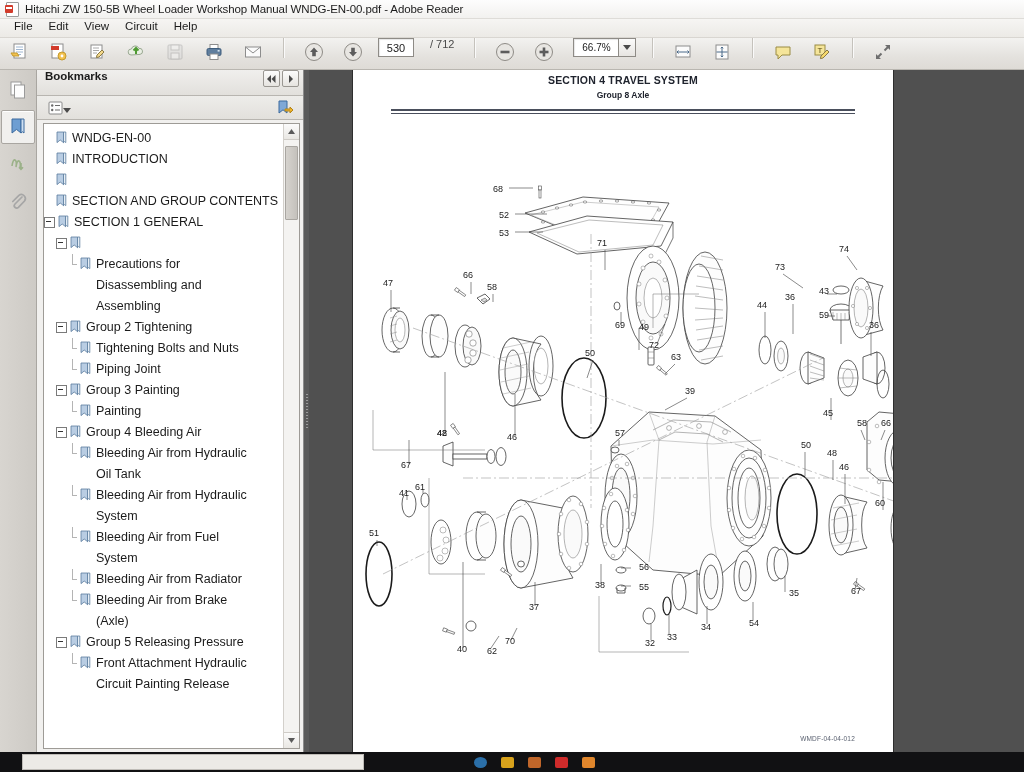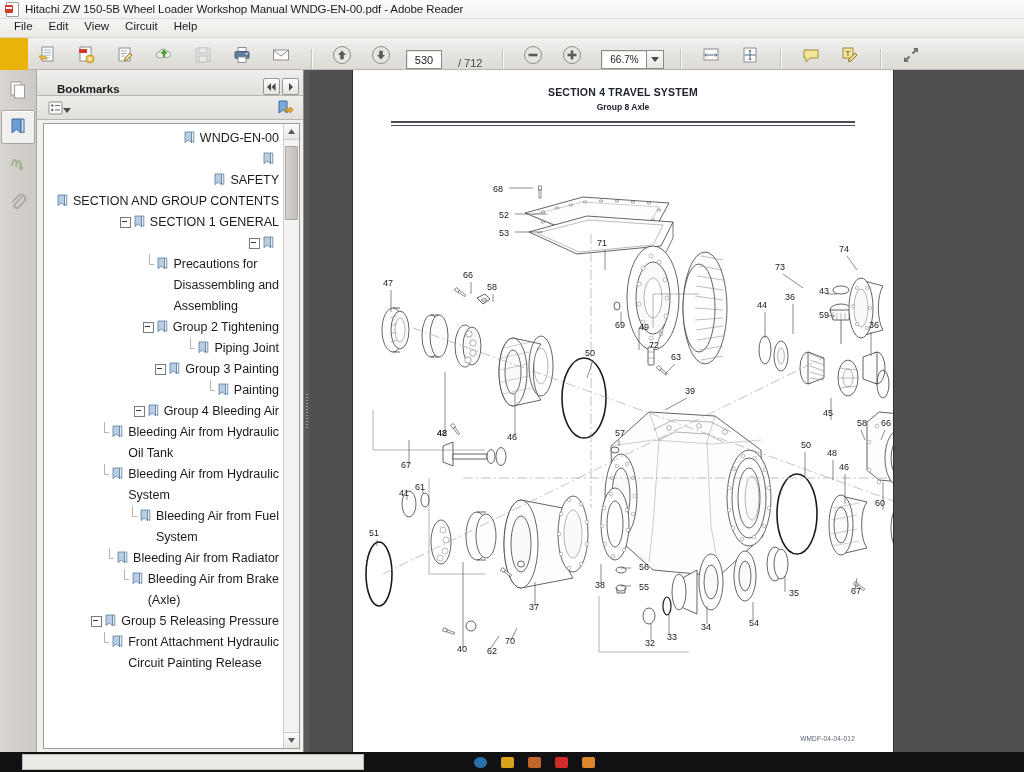--- a/index.html
+++ b/index.html
@@ -58,25 +58,24 @@
   .menu-item {
     font-size: 11.5px; color: #1b1b1b;
     padding: 1px 8px; cursor: default;
   }
 
   
   .toolbar {
     height: 32px;
     background: linear-gradient(to bottom,#f3f2f0,#e4e2de 60%,#dedbd6);
     border-bottom: 1px solid #b9b6b0;
-    display: flex; align-items: flex-end;
+    display: flex; align-items: flex-start;
     padding: 0 5px;
     box-sizing: border-box;
     gap: 11px;
-    margin-left: 28px;
   }
   .tb {
     width: 26px; height: 26px;
     display: flex; align-items: center; justify-content: center;
     border: 1px solid transparent; border-radius: 3px;
     position: relative;
   }
   .tb svg { display:block; }
   .tbsep {
     width: 1px; height: 20px; background: #c5c2bc;
@@ -135,22 +134,22 @@
     width: 266px; flex: 0 0 266px;
     background: #f1f0ee;
     border-right: 1px solid #8c8c8c;
     display: flex; flex-direction: column;
     min-width: 0;
   }
   .panel-head {
     height: 26px; flex: 0 0 26px;
     background: linear-gradient(to bottom,#f0efed,#e2e0dc);
     border-bottom: 1px solid #b8b5b0;
-    display: flex; align-items: flex-end;
-    padding: 0 4px 0 20px;
+    display: flex; align-items: flex-start;
+    padding: 0 4px 0 8px;
     box-sizing: border-box;
   }
   .panel-title { font-size: 11.5px; font-weight: bold; color:#1b1b1b; flex:1; }
   .navbtn {
     width: 15px; height: 15px; margin-left: 2px;
     background: linear-gradient(to bottom,#fcfcfc,#e6e4e0);
     border: 1px solid #9a9792; border-radius: 2px;
     display:flex; align-items:center; justify-content:center;
   }
   .panel-tools {
@@ -172,21 +171,20 @@
   .tree {
     flex: 1; overflow: hidden;
     padding: 4px 0 0 0;
     min-width: 0;
   }
   .bm-row {
     display: flex; align-items: flex-start;
     min-height: 21px;
     padding-right: 4px;
     position: relative;
-    justify-content: flex-end;
   }
   .bm-toggle {
     width: 9px; height: 9px; flex: 0 0 9px;
     border: 1px solid #7a7a7a; background: #fff;
     margin-top: 5px; margin-right: 3px;
     position: relative;
   }
   .bm-toggle:after{
     content:""; position:absolute; left:1px; top:3px; width:5px; height:1px; background:#333;
   }
@@ -251,21 +249,21 @@
     min-width: 0;
   }
   .page {
     position: absolute;
     left: 44px; top: 0px;
     width: 540px; height: 752px;
     background: #fff;
     box-shadow: 0 0 0 1px #2e2e2e;
   }
   .page-head {
-    padding-top: 16px;
+    padding-top: 4px;
     text-align: center;
   }
   .ph-title { font-size: 10.5px; font-weight: bold; color:#20242e; letter-spacing:.2px;}
   .ph-sub { font-size: 8.5px; font-weight: bold; color:#20242e; margin-top: 4px;}
   .rule {
     margin: 9px 38px 0 38px;
     border-top: 2px solid #4a4f5c;
     border-bottom: 1px solid #4a4f5c;
     height: 2px;
   }
@@ -540,30 +538,30 @@
               <span class="bm-label">WNDG-EN-00</span>
             </div>
             <div class="bm-row">
               <span class="bm-spacer"></span>
               <span class="bm-ico">
                 <svg width="11" height="13" viewBox="0 0 11 13">
                   <path d="M1 1 h6.5 v10.6 L4.2 9 L1 11.6 z" fill="#b9cde3" stroke="#5a7c9e" stroke-width="0.8"></path>
                   <path d="M7.5 1 h2.3 v10.6 l-1.2 -1 l-1.1 1 z" fill="#e6eef6" stroke="#5a7c9e" stroke-width="0.8"></path>
                 </svg>
               </span>
-            </div>
-            <div class="bm-row">
-              <span class="bm-spacer"></span>
-              <span class="bm-ico">
-                <svg width="11" height="13" viewBox="0 0 11 13">
-                  <path d="M1 1 h6.5 v10.6 L4.2 9 L1 11.6 z" fill="#b9cde3" stroke="#5a7c9e" stroke-width="0.8"></path>
-                  <path d="M7.5 1 h2.3 v10.6 l-1.2 -1 l-1.1 1 z" fill="#e6eef6" stroke="#5a7c9e" stroke-width="0.8"></path>
-                </svg>
-              </span>
-              <span class="bm-label">SAFETY</span>
+              <span class="bm-label">INTRODUCTION</span>
+            </div>
+            <div class="bm-row">
+              <span class="bm-spacer"></span>
+              <span class="bm-ico">
+                <svg width="11" height="13" viewBox="0 0 11 13">
+                  <path d="M1 1 h6.5 v10.6 L4.2 9 L1 11.6 z" fill="#b9cde3" stroke="#5a7c9e" stroke-width="0.8"></path>
+                  <path d="M7.5 1 h2.3 v10.6 l-1.2 -1 l-1.1 1 z" fill="#e6eef6" stroke="#5a7c9e" stroke-width="0.8"></path>
+                </svg>
+              </span>
             </div>
             <div class="bm-row">
               <span class="bm-spacer"></span>
               <span class="bm-ico">
                 <svg width="11" height="13" viewBox="0 0 11 13">
                   <path d="M1 1 h6.5 v10.6 L4.2 9 L1 11.6 z" fill="#b9cde3" stroke="#5a7c9e" stroke-width="0.8"></path>
                   <path d="M7.5 1 h2.3 v10.6 l-1.2 -1 l-1.1 1 z" fill="#e6eef6" stroke="#5a7c9e" stroke-width="0.8"></path>
                 </svg>
               </span>
               <span class="bm-label">SECTION AND GROUP CONTENTS</span>
@@ -605,20 +603,32 @@
             <div class="bm-row">
               <span class="bm-spacer"></span>
               <span class="bm-toggle expanded"></span>
               <span class="bm-ico">
                 <svg width="11" height="13" viewBox="0 0 11 13">
                   <path d="M1 1 h6.5 v10.6 L4.2 9 L1 11.6 z" fill="#b9cde3" stroke="#5a7c9e" stroke-width="0.8"></path>
                   <path d="M7.5 1 h2.3 v10.6 l-1.2 -1 l-1.1 1 z" fill="#e6eef6" stroke="#5a7c9e" stroke-width="0.8"></path>
                 </svg>
               </span>
               <span class="bm-label">Group 2 Tightening</span>
+            </div>
+            <div class="bm-row">
+              <span class="bm-spacer"></span>
+              <span class="bm-spacer"></span>
+              <span class="bm-elbow"></span>
+              <span class="bm-ico">
+                <svg width="11" height="13" viewBox="0 0 11 13">
+                  <path d="M1 1 h6.5 v10.6 L4.2 9 L1 11.6 z" fill="#b9cde3" stroke="#5a7c9e" stroke-width="0.8"></path>
+                  <path d="M7.5 1 h2.3 v10.6 l-1.2 -1 l-1.1 1 z" fill="#e6eef6" stroke="#5a7c9e" stroke-width="0.8"></path>
+                </svg>
+              </span>
+              <span class="bm-label">Tightening Bolts and Nuts</span>
             </div>
             <div class="bm-row">
               <span class="bm-spacer"></span>
               <span class="bm-spacer"></span>
               <span class="bm-elbow"></span>
               <span class="bm-ico">
                 <svg width="11" height="13" viewBox="0 0 11 13">
                   <path d="M1 1 h6.5 v10.6 L4.2 9 L1 11.6 z" fill="#b9cde3" stroke="#5a7c9e" stroke-width="0.8"></path>
                   <path d="M7.5 1 h2.3 v10.6 l-1.2 -1 l-1.1 1 z" fill="#e6eef6" stroke="#5a7c9e" stroke-width="0.8"></path>
                 </svg>

